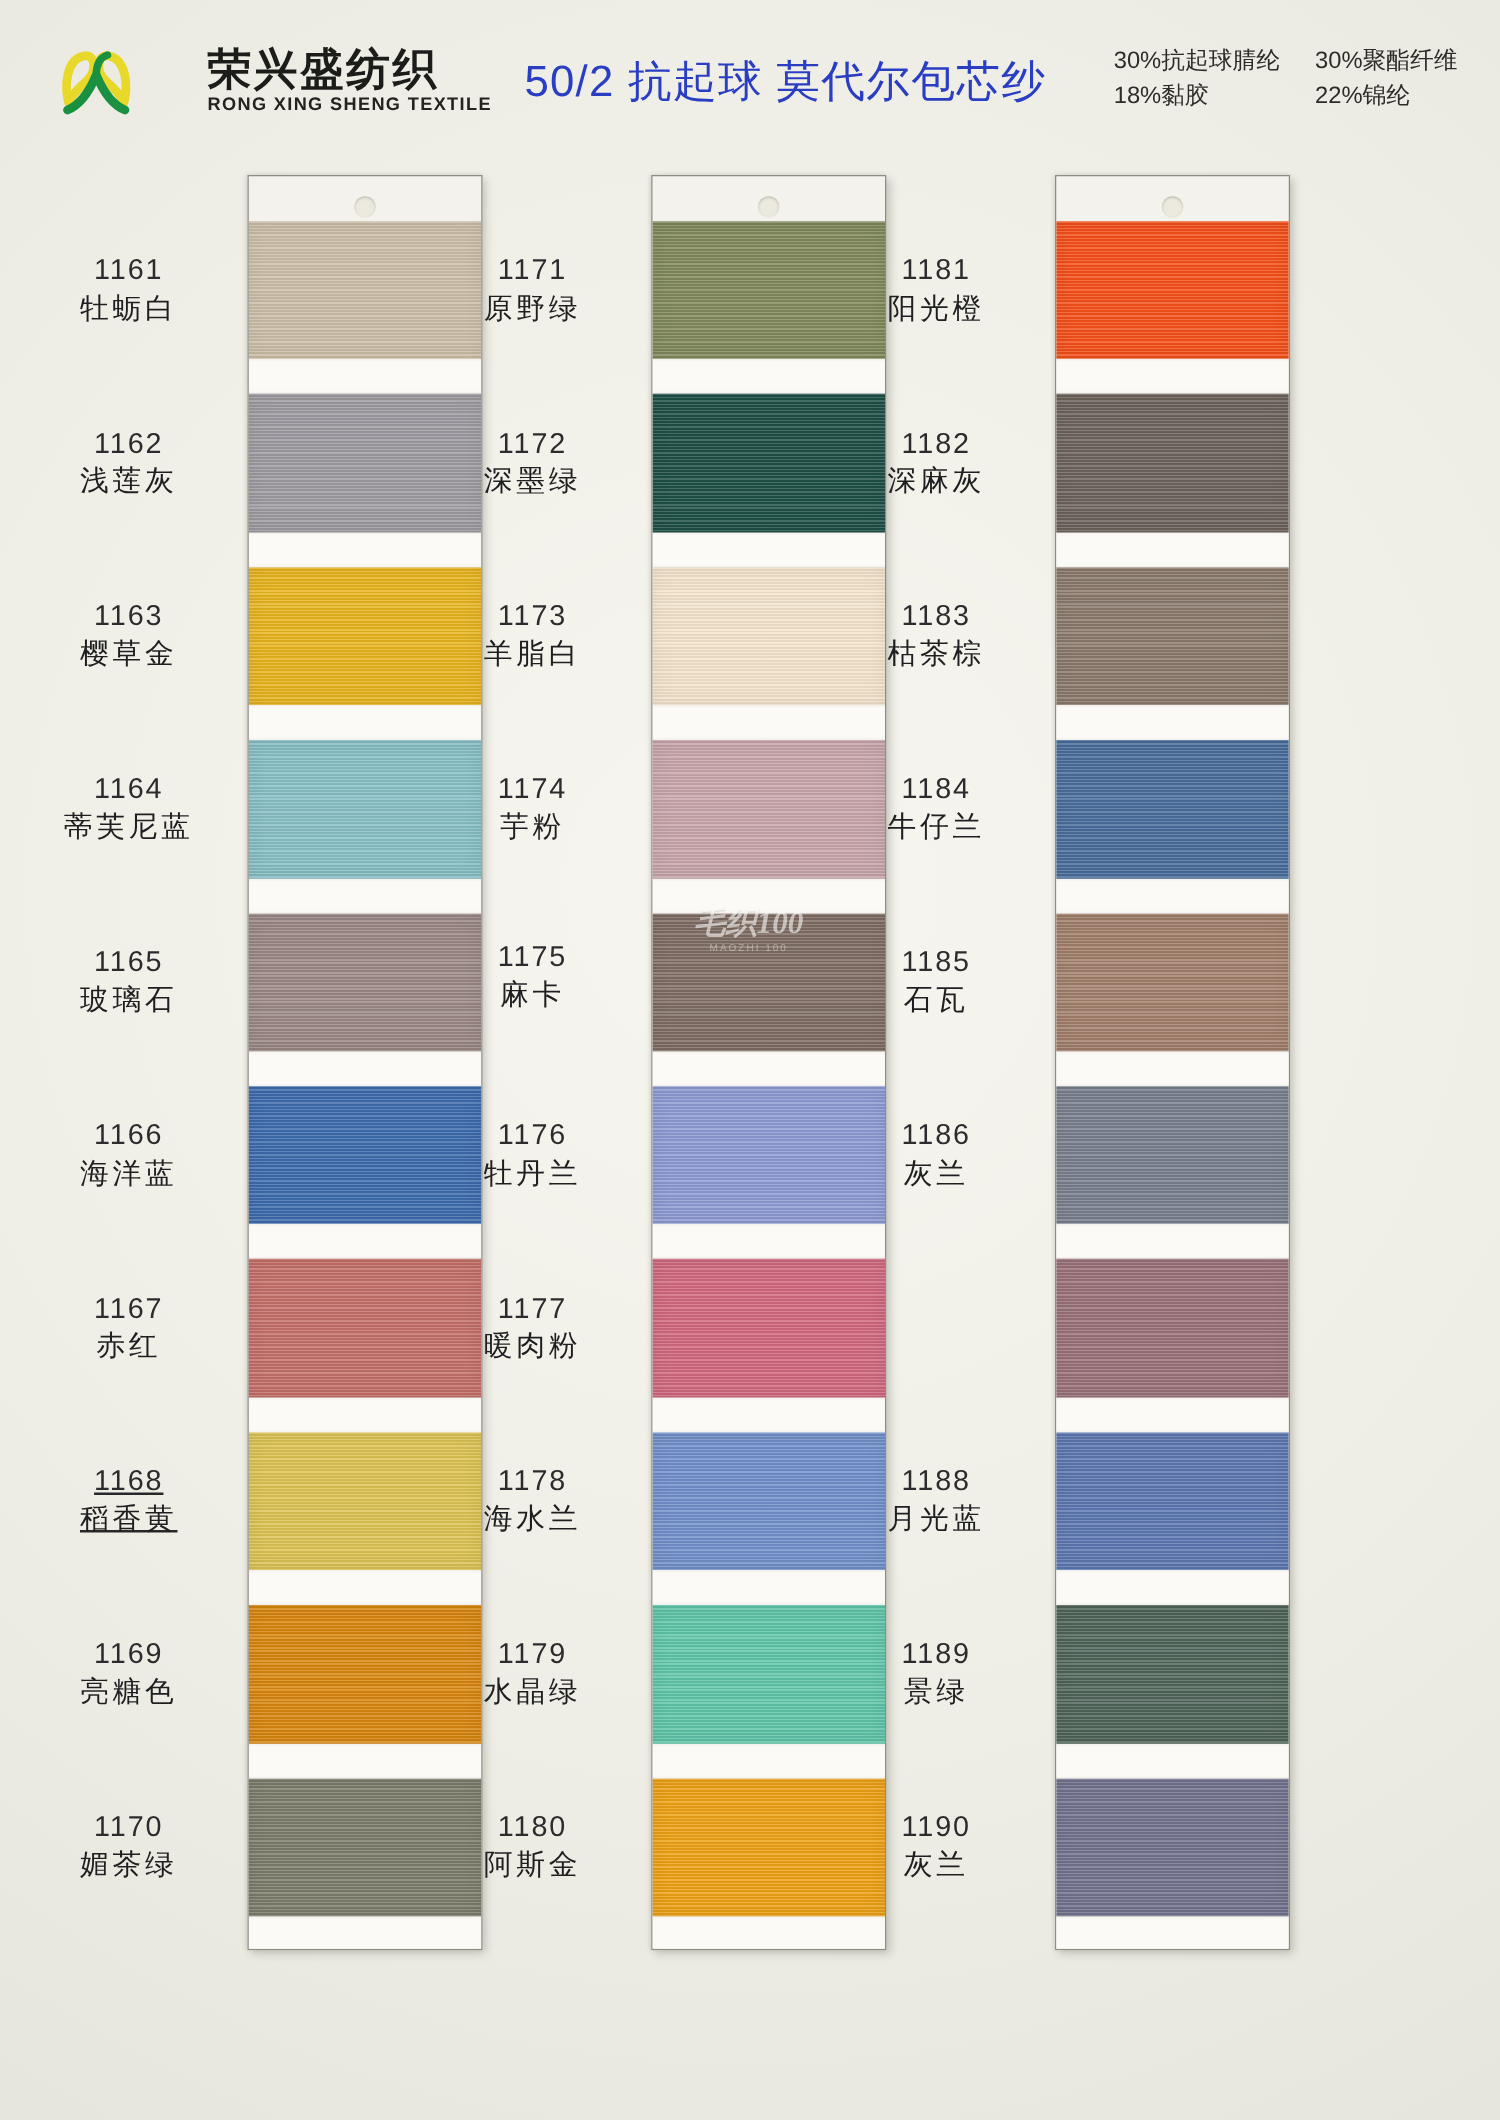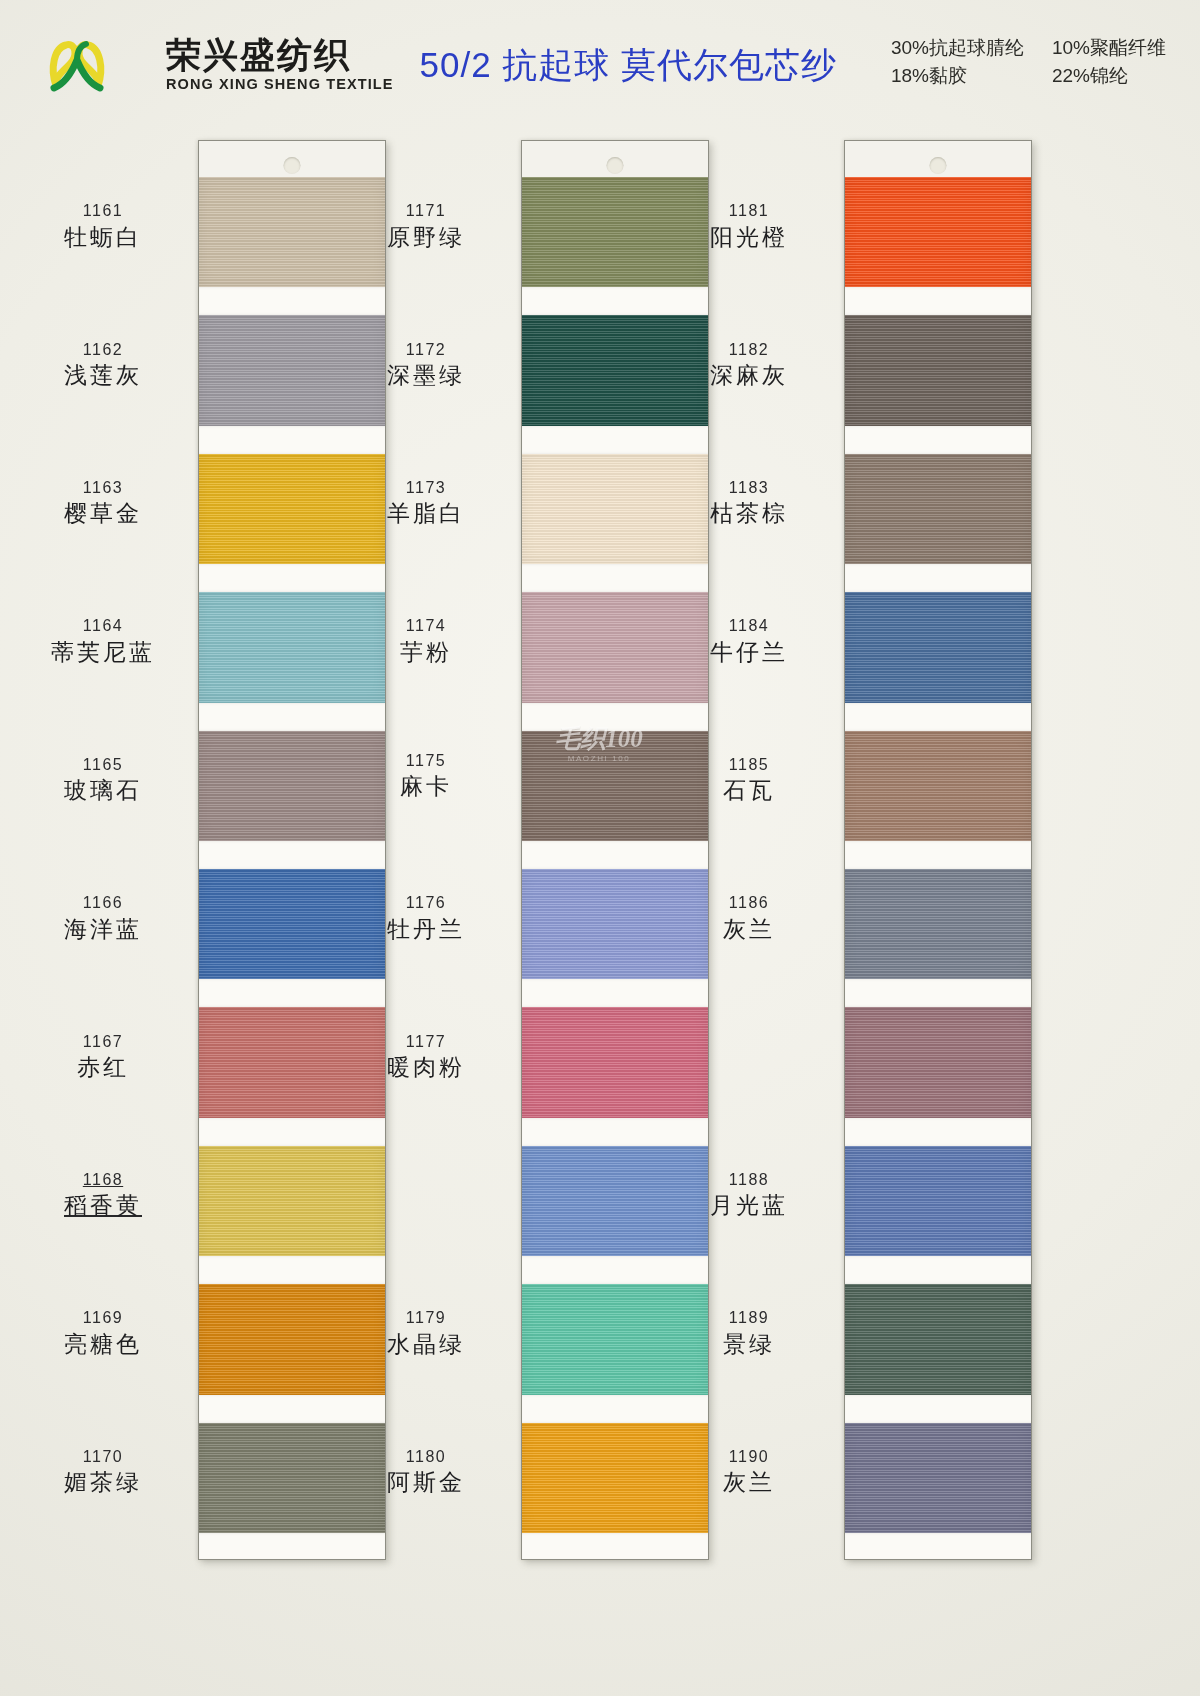--- a/index.html
+++ b/index.html
@@ -149,21 +149,21 @@
   #labels-3 { left: 654px; }
 
   .label {
     position: absolute;
     width: 100%;
     text-align: center;
     color: #28282a;
     line-height: 1.28;
   }
   .label .code {
-    font-size: 16px;
+    font-size: 23px;
     letter-spacing: 1.5px;
     color: #2c2c2e;
   }
   .label .name {
     font-size: 23px;
     letter-spacing: 3px;
     color: #1f1f21;
     margin-top: 1px;
   }
 
@@ -214,21 +214,21 @@
       <span class="brand-text">
         <span class="brand-cn">荣兴盛纺织</span>
         <span class="brand-en">RONG XING SHENG TEXTILE</span>
       </span>
     </div>
 
     <div class="product-title">50/2 抗起球 莫代尔包芯纱</div>
 
     <div class="composition">
       <span>30%抗起球腈纶</span>
-      <span>10%聚酯纤维</span>
+      <span>30%聚酯纤维</span>
       <span>18%黏胶</span>
       <span>22%锦纶</span>
     </div>
   </div>
 
   <div class="column" id="col-1">
     <div class="card">
       <div class="hang-hole"></div>
       <div class="swatch-stack">
           <div class="swatch" title="1161 牡蛎白" style="height: 110.4px; background: rgb(205, 191, 168);"></div>
@@ -375,20 +375,24 @@
         <div class="name">麻卡</div>
       </div>
       <div class="label" style="top: 753.2px;">
         <div class="code">1176</div>
         <div class="name">牡丹兰</div>
       </div>
       <div class="label" style="top: 891.6px;">
         <div class="code">1177</div>
         <div class="name">暖肉粉</div>
       </div>
+      <div class="label" style="top: 1030px;">
+        <div class="code">1178</div>
+        <div class="name">海水兰</div>
+      </div>
       <div class="label" style="top: 1168.4px;">
         <div class="code">1179</div>
         <div class="name">水晶绿</div>
       </div>
       <div class="label" style="top: 1306.8px;">
         <div class="code">1180</div>
         <div class="name">阿斯金</div>
       </div>
     </div>
   <div class="label-col" id="labels-3">

